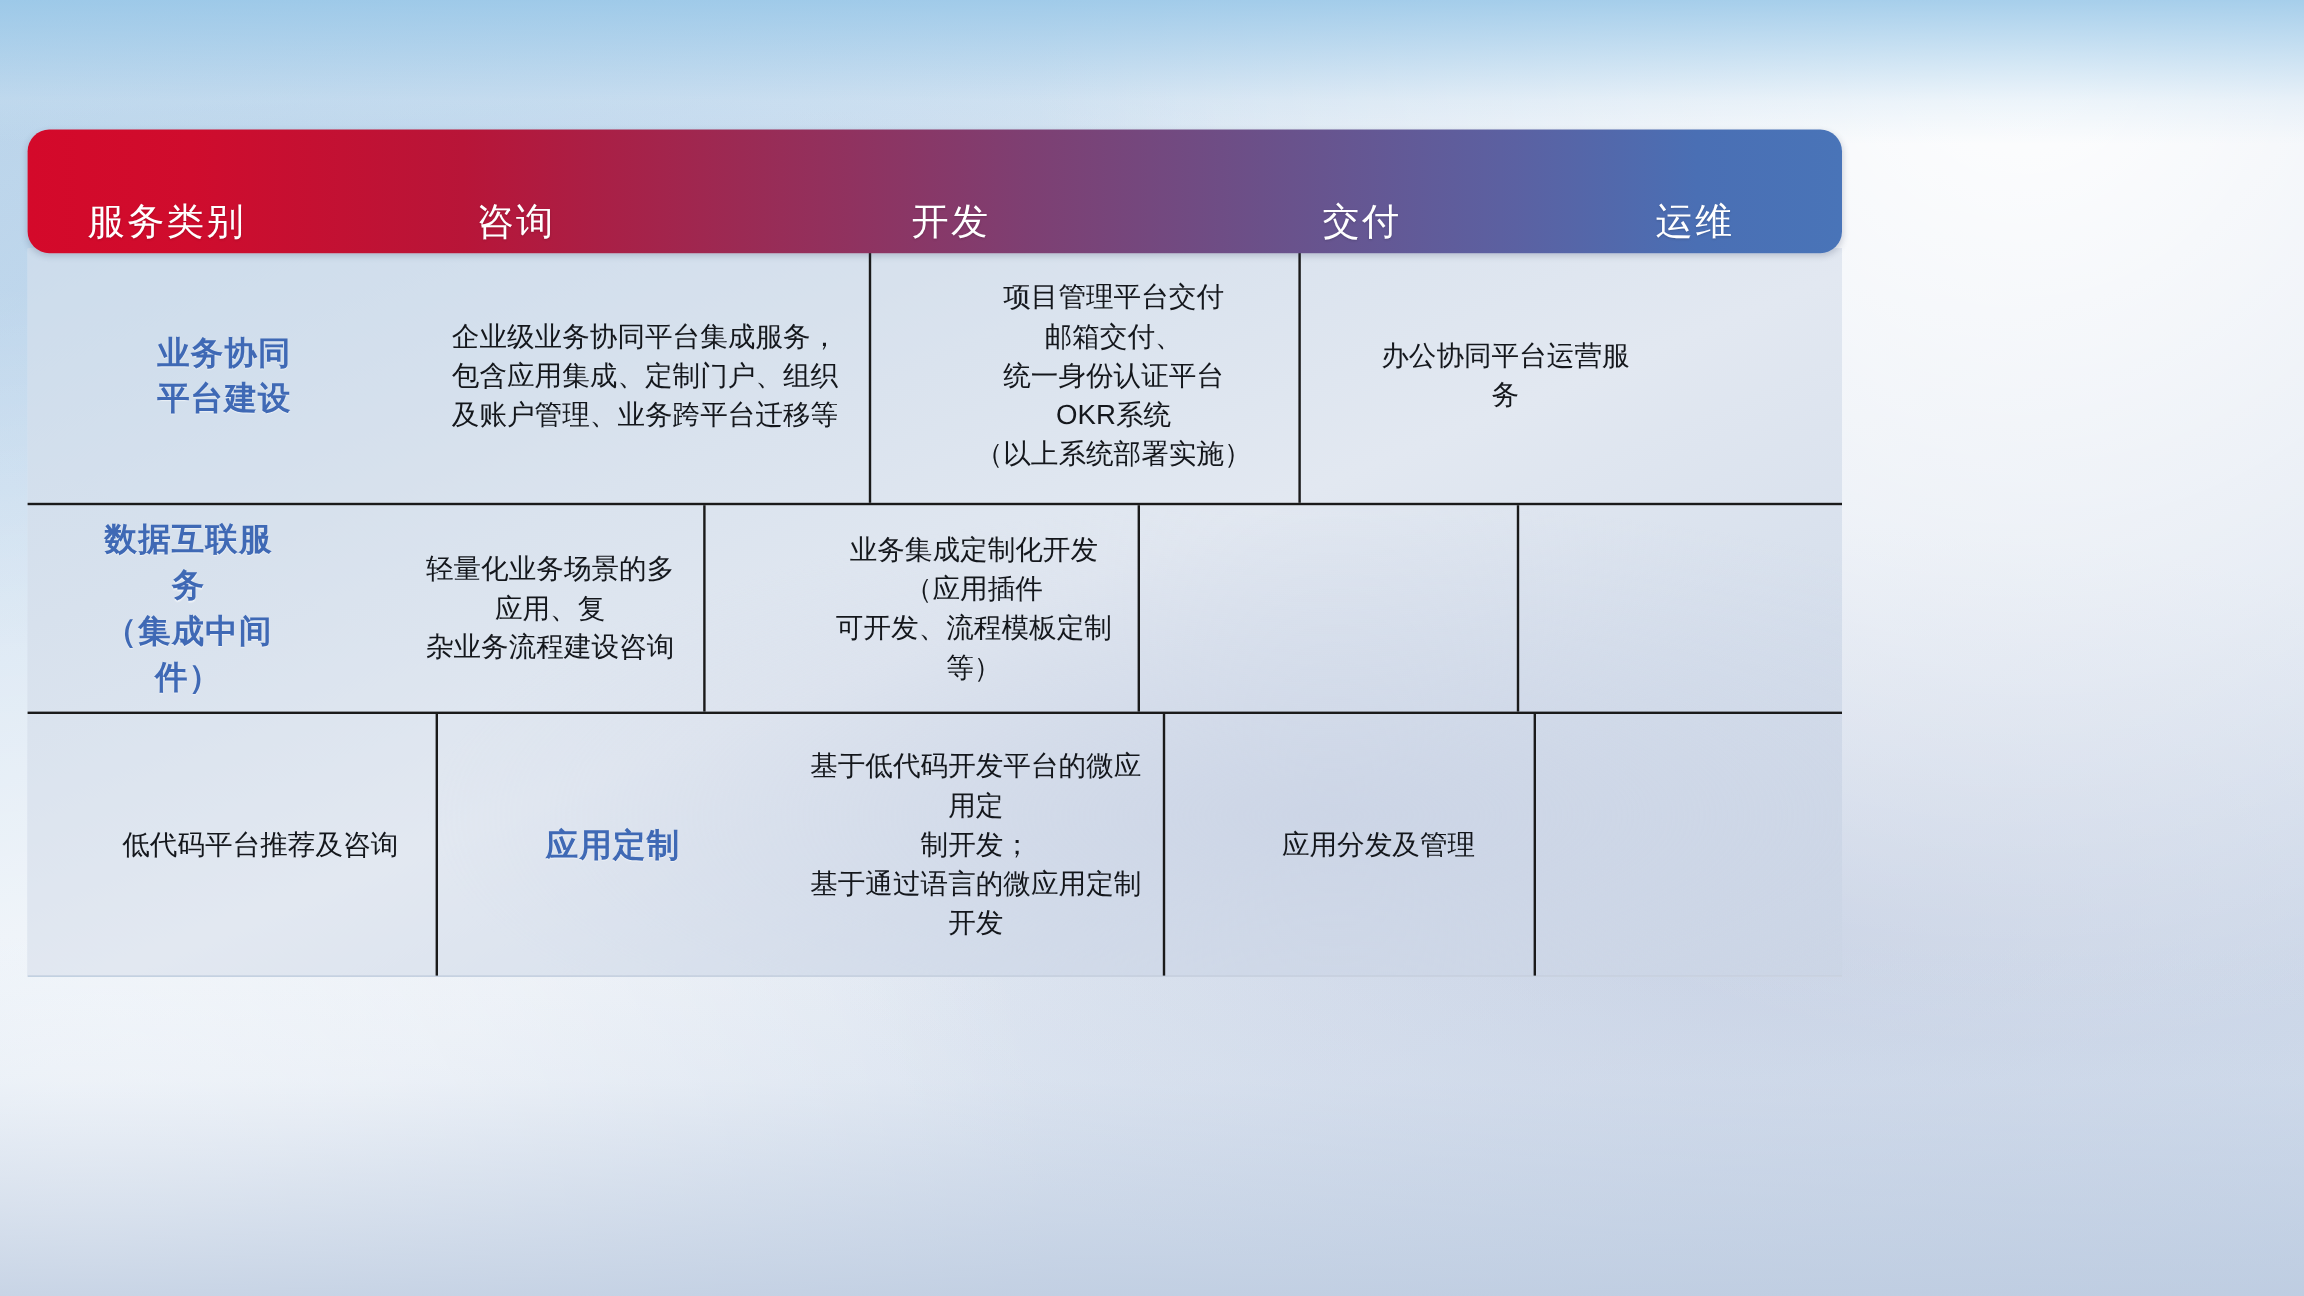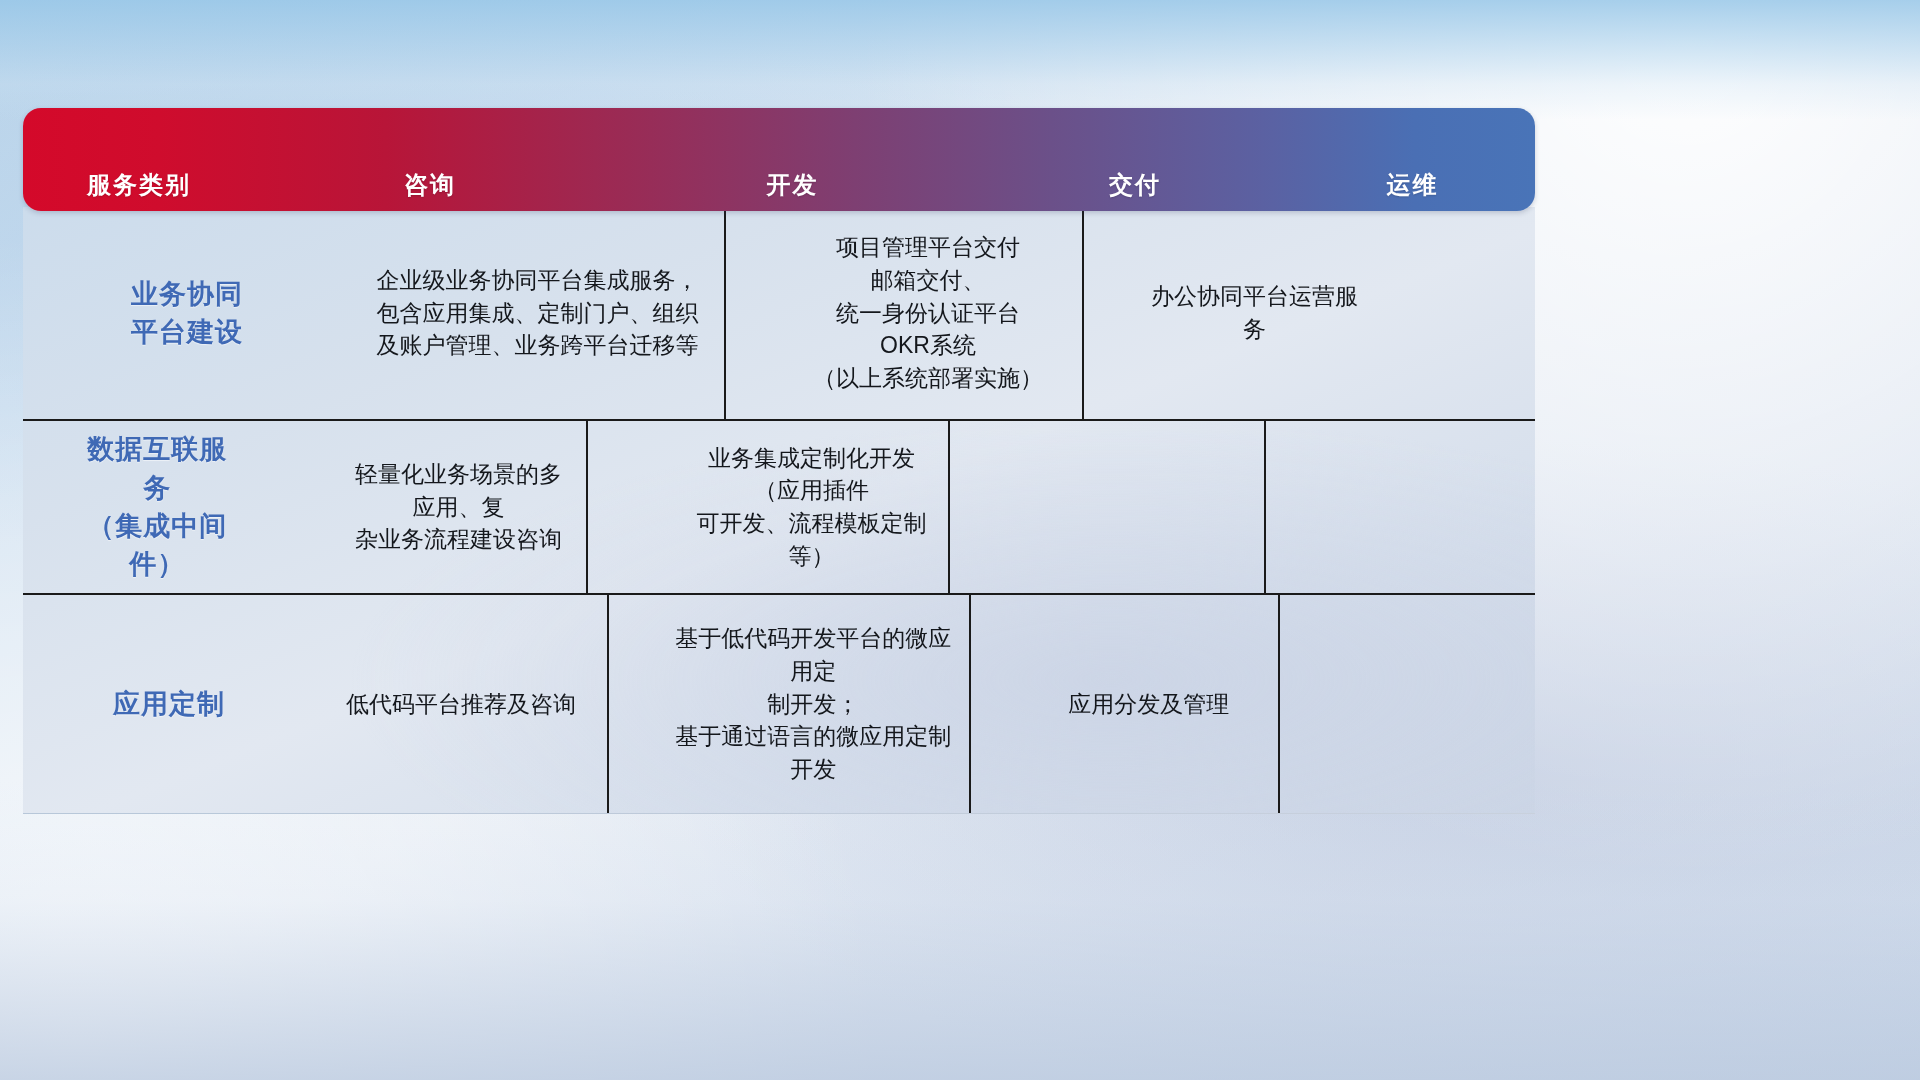--- a/index.html
+++ b/index.html
@@ -64,22 +64,22 @@
       #4974b8 100%);
     box-shadow: 0 2px 5px rgba(50,60,90,0.22);
     overflow: hidden;
     z-index: 3;
   }
   .hcell {
     display: flex;
     align-items: center;
     justify-content: center;
     color: #ffffff;
-    font-size: 24px;
-    font-weight: bold;
+    font-size: 31px;
+    font-weight: normal;
     letter-spacing: 2px;
     text-shadow: 0 1px 2px rgba(0,0,0,0.16);
     padding-top: 6px;
     margin-top: 44px;
   }
 
   
   #table-body {
     position: relative;
     margin-top: -4px;
@@ -171,22 +171,22 @@
 （集成中间件）</div>
       <div class="cell body-text w1 txt">轻量化业务场景的多应用、复
 杂业务流程建设咨询</div>
       <div class="cell body-text w2 txt">业务集成定制化开发（应用插件
 可开发、流程模板定制等）</div>
       <div class="cell body-text w3 txt"></div>
       <div class="cell body-text w4 txt nob"></div>
     </div>
 
     <div class="row r3 last">
+      <div class="cell body-text w1 txt">低代码平台推荐及咨询</div>
       <div class="cell c0 w0 txt">应用定制</div>
-      <div class="cell body-text w1 txt">低代码平台推荐及咨询</div>
       <div class="cell body-text w2 txt">基于低代码开发平台的微应用定
 制开发；
 基于通过语言的微应用定制开发</div>
       <div class="cell body-text w3 txt">应用分发及管理</div>
       <div class="cell body-text w4 txt nob"></div>
     </div>
 
   </div>
 </div>
 

